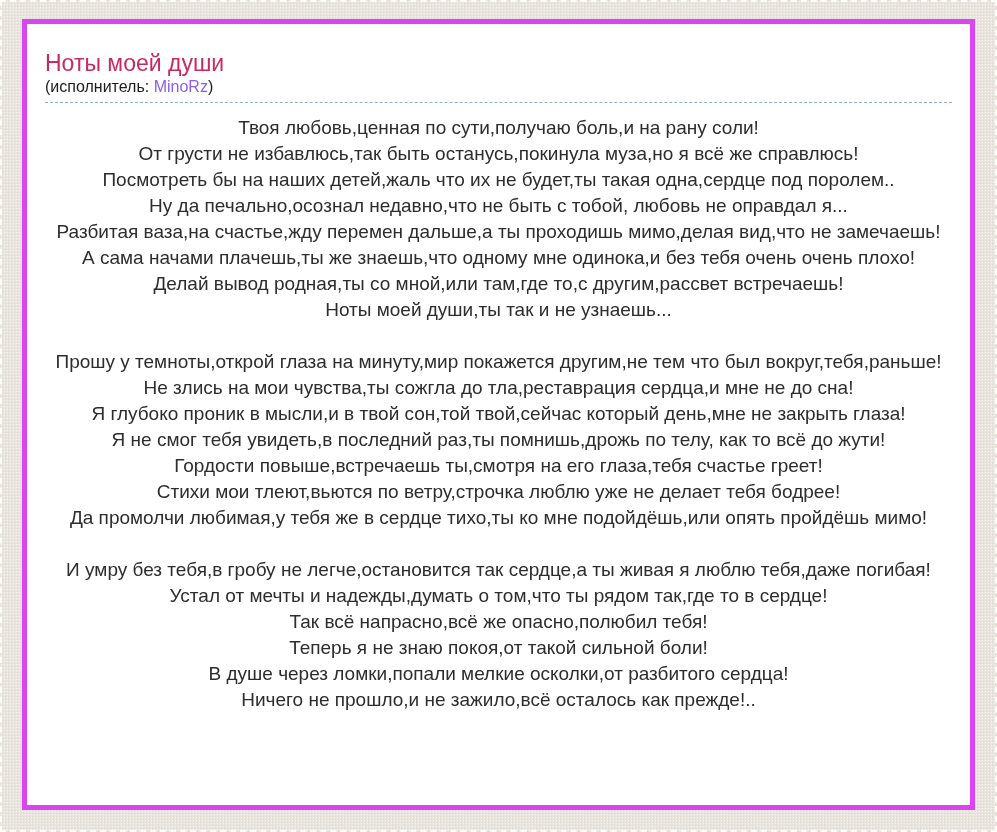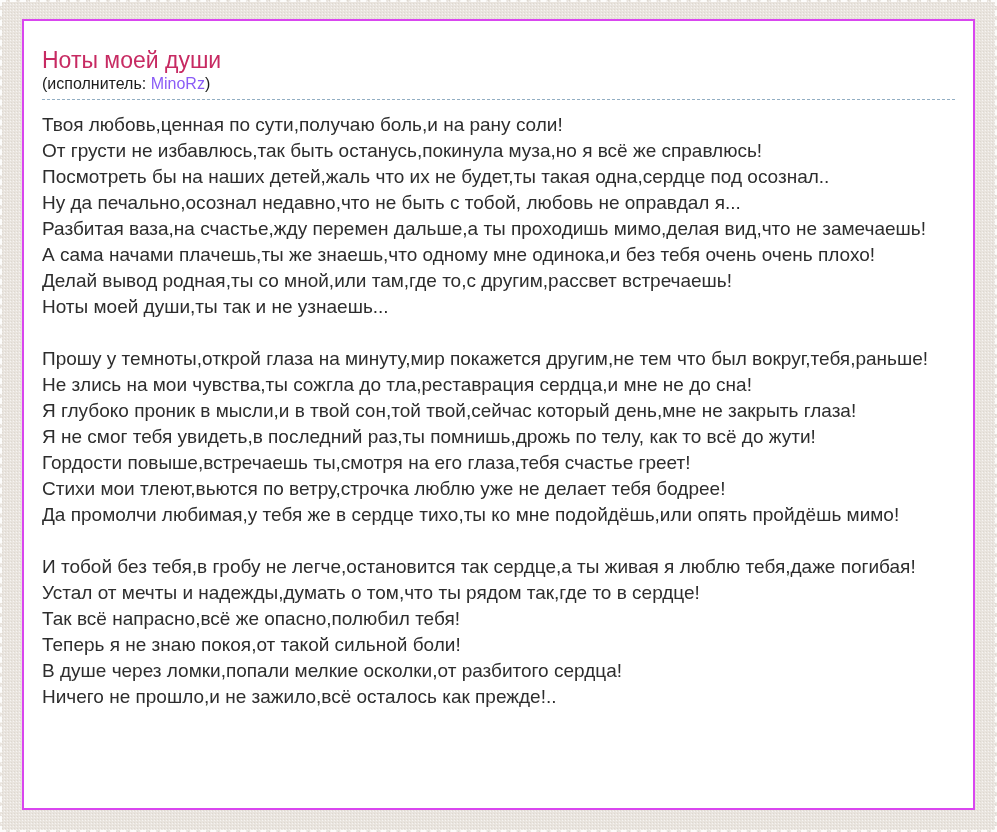--- a/index.html
+++ b/index.html
@@ -18,21 +18,21 @@
   .page-frame {
     position:absolute; inset:0;
     border:2px dashed rgba(255,255,255,.9);
     pointer-events:none;
   }
   .card {
     position:absolute;
     left:22px; top:19px;
     width:953px; height:791px;
     background:#ffffff;
-    border:2px solid #d946ef;
+    border:5px solid #d946ef;
     padding:26px 18px 0 18px;
     overflow:hidden;
   }
   .song-title {
     font-size:23px;
     line-height:26px;
     color:#c72a62;
     font-weight:400;
   }
   .artist-line {
@@ -46,58 +46,59 @@
   .artist-link {
     color:#8b5cf6;
     text-decoration:none;
     cursor:pointer;
   }
   .lyrics {
     margin-top:12px;
     font-size:19px;
     line-height:26px;
     color:#2d2d2d;
+    text-align:center;
   }
   .verse + .verse { margin-top:26px; }
   .line { white-space:nowrap; }
 </style>
 </head>
 <body>
 
 <div class="page-frame"></div>
 
 <div class="card">
   <h1 class="song-title">Ноты моей души</h1>
 
   <div class="artist-line">
     <span>(исполнитель: </span><a class="artist-link">MinoRz</a><span>)</span>
   </div>
 
   <div class="lyrics">
       <div class="verse">
         <div class="line">Твоя любовь,ценная по сути,получаю боль,и на рану соли!</div>
         <div class="line">От грусти не избавлюсь,так быть останусь,покинула муза,но я всё же справлюсь!</div>
-        <div class="line">Посмотреть бы на наших детей,жаль что их не будет,ты такая одна,сердце под осознал..</div>
+        <div class="line">Посмотреть бы на наших детей,жаль что их не будет,ты такая одна,сердце под поролем..</div>
         <div class="line">Ну да печально,осознал недавно,что не быть с тобой, любовь не оправдал я...</div>
         <div class="line">Разбитая ваза,на счастье,жду перемен дальше,а ты проходишь мимо,делая вид,что не замечаешь!</div>
         <div class="line">А сама начами плачешь,ты же знаешь,что одному мне одинока,и без тебя очень очень плохо!</div>
         <div class="line">Делай вывод родная,ты со мной,или там,где то,с другим,рассвет встречаешь!</div>
         <div class="line">Ноты моей души,ты так и не узнаешь...</div>
       </div>
       <div class="verse">
         <div class="line">Прошу у темноты,открой глаза на минуту,мир покажется другим,не тем что был вокруг,тебя,раньше!</div>
         <div class="line">Не злись на мои чувства,ты сожгла до тла,реставрация сердца,и мне не до сна!</div>
         <div class="line">Я глубоко проник в мысли,и в твой сон,той твой,сейчас который день,мне не закрыть глаза!</div>
         <div class="line">Я не смог тебя увидеть,в последний раз,ты помнишь,дрожь по телу, как то всё до жути!</div>
         <div class="line">Гордости повыше,встречаешь ты,смотря на его глаза,тебя счастье греет!</div>
         <div class="line">Стихи мои тлеют,вьются по ветру,строчка люблю уже не делает тебя бодрее!</div>
         <div class="line">Да промолчи любимая,у тебя же в сердце тихо,ты ко мне подойдёшь,или опять пройдёшь мимо!</div>
       </div>
       <div class="verse">
-        <div class="line">И тобой без тебя,в гробу не легче,остановится так сердце,а ты живая я люблю тебя,даже погибая!</div>
+        <div class="line">И умру без тебя,в гробу не легче,остановится так сердце,а ты живая я люблю тебя,даже погибая!</div>
         <div class="line">Устал от мечты и надежды,думать о том,что ты рядом так,где то в сердце!</div>
         <div class="line">Так всё напрасно,всё же опасно,полюбил тебя!</div>
         <div class="line">Теперь я не знаю покоя,от такой сильной боли!</div>
         <div class="line">В душе через ломки,попали мелкие осколки,от разбитого сердца!</div>
         <div class="line">Ничего не прошло,и не зажило,всё осталось как прежде!..</div>
       </div>
     </div>
 </div>
 
 </body></html>

